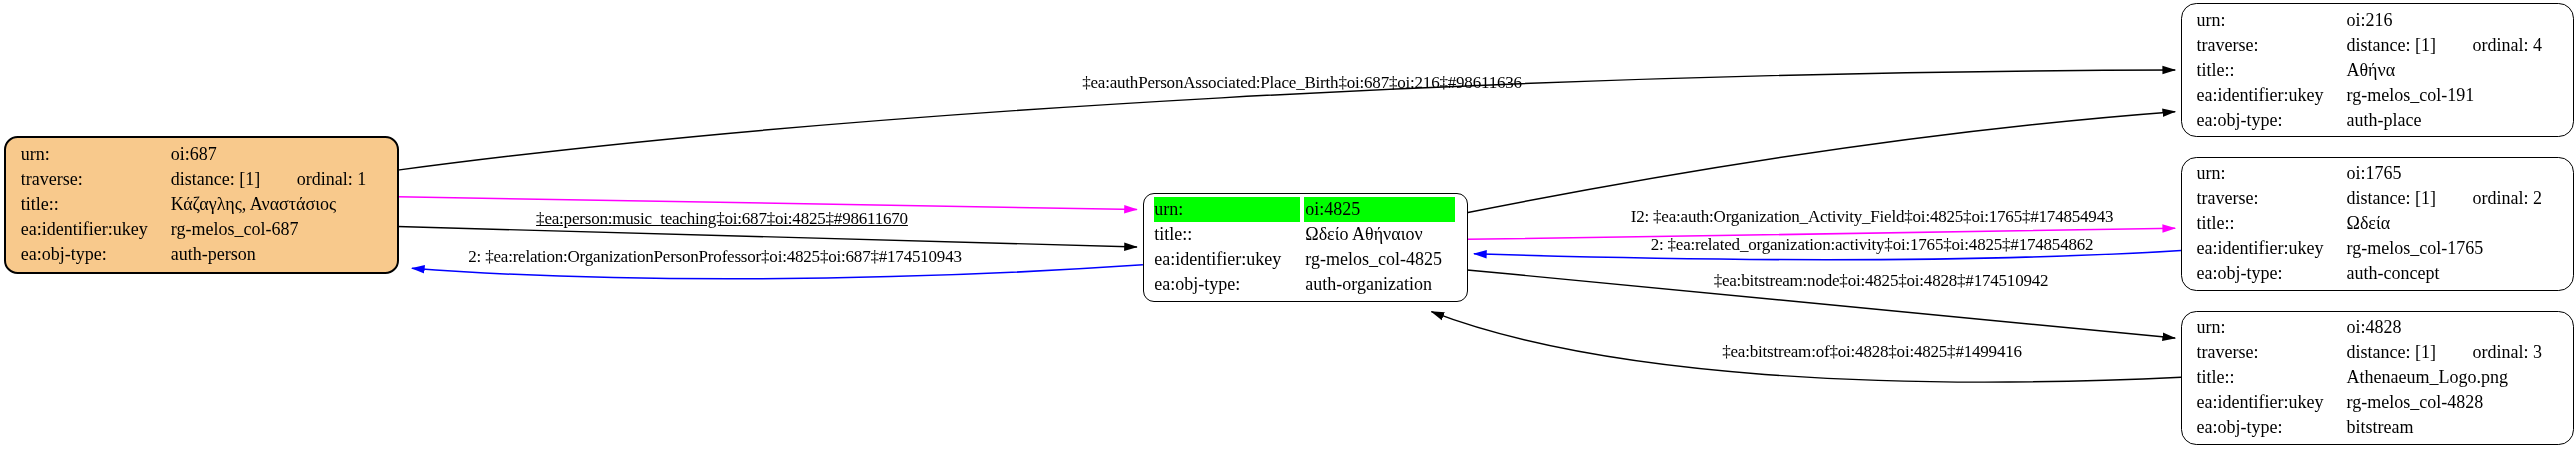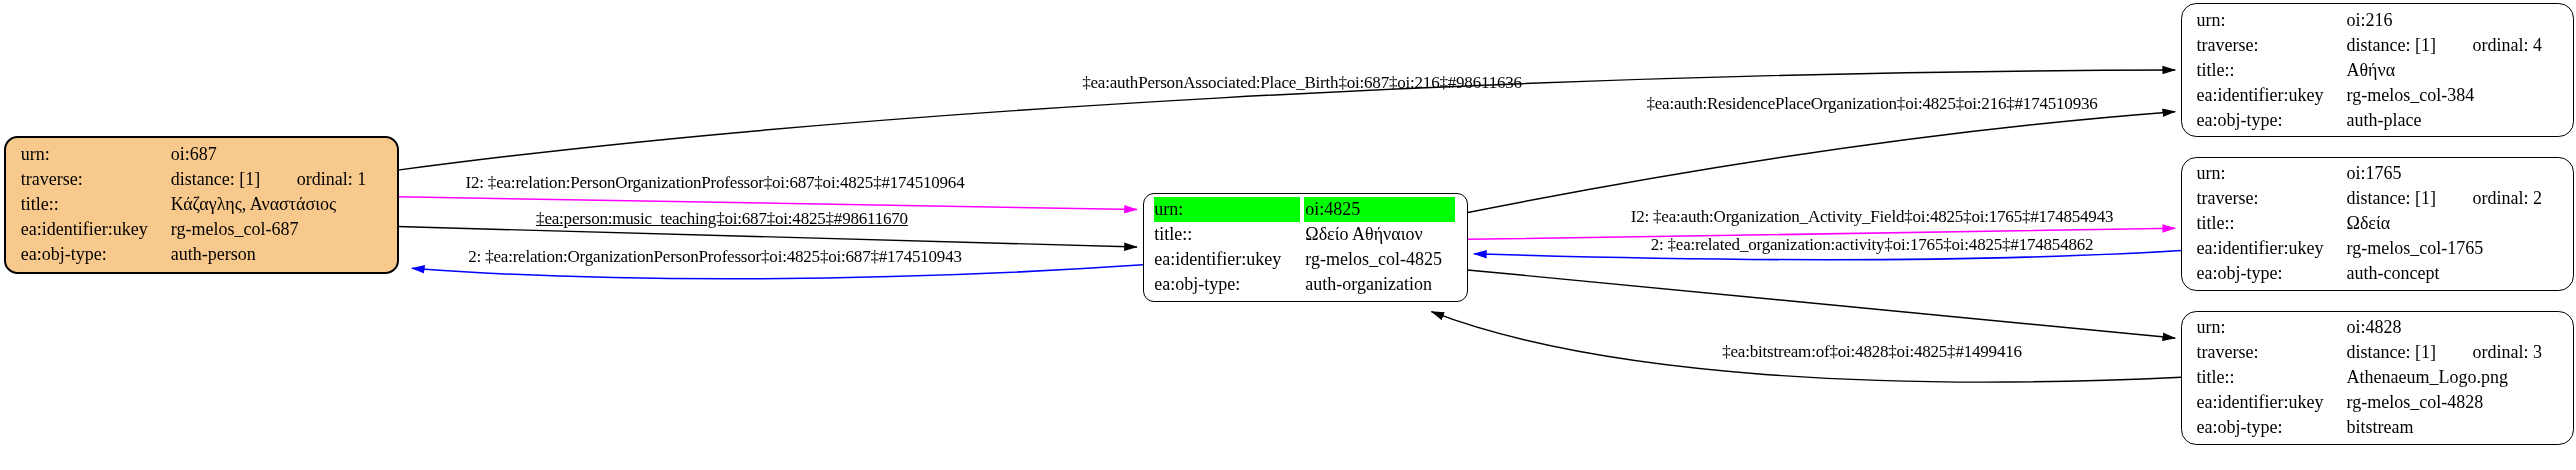--- a/index.html
+++ b/index.html
@@ -120,21 +120,21 @@
       <span class="k">traverse:</span>
       <span class="d">distance: [1]</span>
       <span class="v2">ordinal: 4</span>
     </div>
     <div class="row">
       <span class="k">title::</span>
       <span class="v">Αθήνα</span>
     </div>
     <div class="row">
       <span class="k">ea:identifier:ukey</span>
-      <span class="v">rg-melos_col-384</span>
+      <span class="v">rg-melos_col-191</span>
     </div>
     <div class="row">
       <span class="k">ea:obj-type:</span>
       <span class="v">auth-place</span>
     </div>
   </div>
 
   <div class="node plain" style="left:2181px; top:157px; width:391px;">
     <div class="row">
       <span class="k">urn:</span>
@@ -177,24 +177,23 @@
       <span class="k">ea:identifier:ukey</span>
       <span class="v">rg-melos_col-4828</span>
     </div>
     <div class="row">
       <span class="k">ea:obj-type:</span>
       <span class="v">bitstream</span>
     </div>
   </div>
 
   <div class="elabel" style="left:1302px; top:73px;">‡ea:authPersonAssociated:Place_Birth‡oi:687‡oi:216‡#98611636</div>
-  <div class="elabel" style="left:1872px; top:94px;">‡ea:auth:ResidencePlaceOrganization‡oi:4825‡oi:216‡#174510936</div>
-  <div class="elabel" style="left:715px; top:173px;">I2: ‡ea:relation:PersonOrganizationProfessor‡oi:687‡oi:4825‡#174510964</div>
   <div class="elabel" style="left:722px; top:209px;text-decoration:underline;">‡ea:person:music_teaching‡oi:687‡oi:4825‡#98611670</div>
   <div class="elabel" style="left:715px; top:247px;">2: ‡ea:relation:OrganizationPersonProfessor‡oi:4825‡oi:687‡#174510943</div>
   <div class="elabel" style="left:1872px; top:207px;">I2: ‡ea:auth:Organization_Activity_Field‡oi:4825‡oi:1765‡#174854943</div>
   <div class="elabel" style="left:1872px; top:235px;">2: ‡ea:related_organization:activity‡oi:1765‡oi:4825‡#174854862</div>
+  <div class="elabel" style="left:1881px; top:271px;">‡ea:bitstream:node‡oi:4825‡oi:4828‡#174510942</div>
   <div class="elabel" style="left:1872px; top:342px;">‡ea:bitstream:of‡oi:4828‡oi:4825‡#1499416</div>
 
   <div class="footer" style="left:1287px; top:441px;">root: 4825 nodes count: 5</div>
 
 </div>
 
 
 </body></html>

